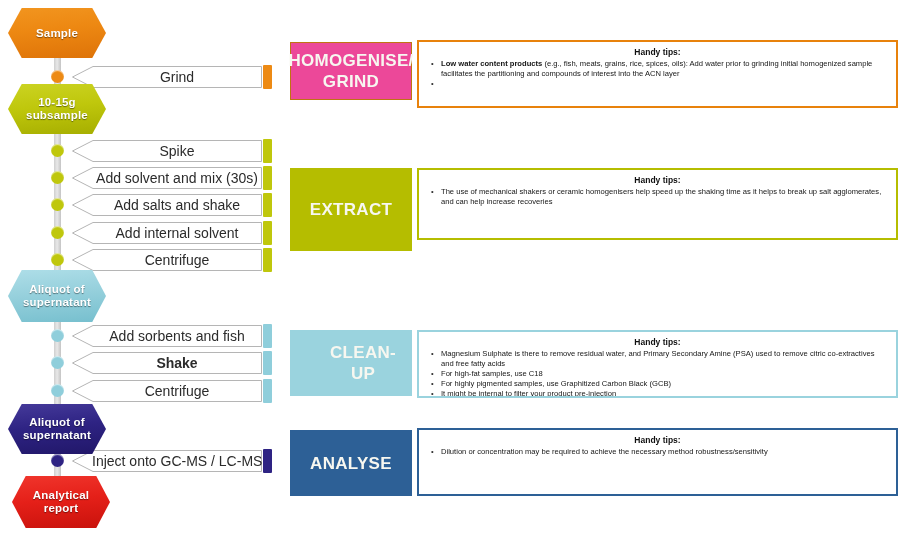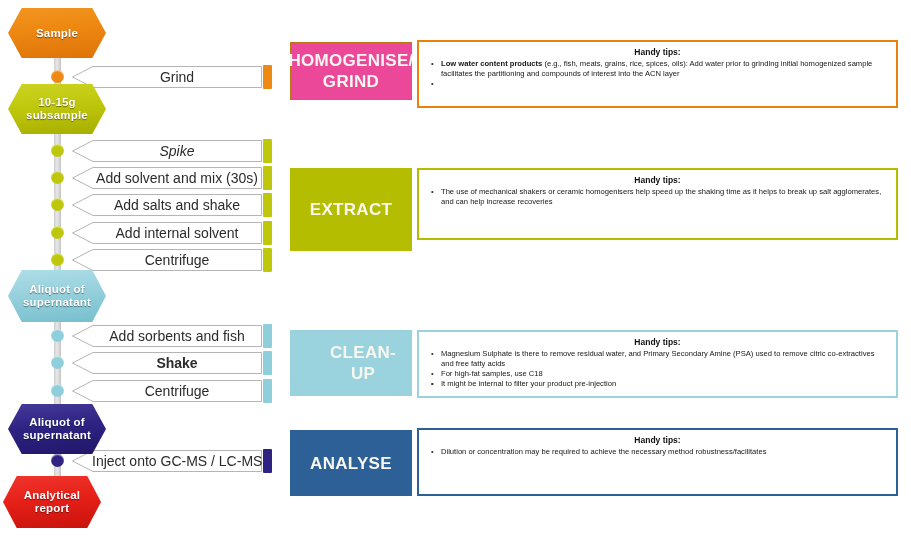--- a/index.html
+++ b/index.html
@@ -143,35 +143,35 @@
       </div>
       <div class="hex" style="left: 8px; top: 84px; width: 98px; height: 50px; background: linear-gradient(175deg, rgb(203, 211, 34) 0%, rgb(191, 199, 12) 45%, rgb(166, 174, 0) 100%);">
         <span>10-15g subsample</span>
       </div>
       <div class="hex" style="left: 8px; top: 270px; width: 98px; height: 52px; background: linear-gradient(175deg, rgb(174, 222, 232) 0%, rgb(150, 208, 220) 45%, rgb(118, 191, 206) 100%);">
         <span>Aliquot of supernatant</span>
       </div>
       <div class="hex" style="left: 8px; top: 404px; width: 98px; height: 50px; background: linear-gradient(175deg, rgb(69, 58, 154) 0%, rgb(46, 35, 131) 45%, rgb(33, 23, 105) 100%);">
         <span>Aliquot of supernatant</span>
       </div>
-      <div class="hex" style="left: 3px; top: 476px; width: 98px; height: 52px; background: linear-gradient(175deg, rgb(240, 53, 44) 0%, rgb(229, 32, 25) 45%, rgb(201, 18, 12) 100%); align-items: center;">
+      <div class="hex" style="left: 12px; top: 476px; width: 98px; height: 52px; background: linear-gradient(175deg, rgb(240, 53, 44) 0%, rgb(229, 32, 25) 45%, rgb(201, 18, 12) 100%); align-items: center;">
         <span>Analytical report</span>
       </div>
     </div>
 
   <div id="callout-layer">
       <div class="callout" style="left: 72px; top: 66px; width: 190px;">
         <svg class="shape" viewBox="0 0 190 22" preserveAspectRatio="none">
           <path d="M0.5 11 L21 0.5 L189.5 0.5 L189.5 21.5 L21 21.5 Z" fill="#ffffff" stroke="#b5b5b5" stroke-width="1"></path>
         </svg>
         <div class="lbl" style="padding-left: 20px;">Grind</div>
       </div>
       <div class="cap" style="left: 263px; top: 65px; background: rgb(237, 138, 20);"></div>
       <div class="node-dot" style="left: 51px; top: 70px; background: rgb(237, 138, 20);"></div>
-      <div class="callout" style="left: 72px; top: 140px; width: 190px; font-style: italic;">
+      <div class="callout" style="left: 72px; top: 140px; width: 190px;">
         <svg class="shape" viewBox="0 0 190 22" preserveAspectRatio="none">
           <path d="M0.5 11 L21 0.5 L189.5 0.5 L189.5 21.5 L21 21.5 Z" fill="#ffffff" stroke="#b5b5b5" stroke-width="1"></path>
         </svg>
         <div class="lbl" style="padding-left: 20px;">Spike</div>
       </div>
       <div class="cap" style="left: 263px; top: 139px; background: rgb(191, 199, 12);"></div>
       <div class="node-dot" style="left: 51px; top: 144px; background: rgb(191, 199, 12);"></div>
       <div class="callout" style="left: 72px; top: 167px; width: 190px;">
         <svg class="shape" viewBox="0 0 190 22" preserveAspectRatio="none">
           <path d="M0.5 11 L21 0.5 L189.5 0.5 L189.5 21.5 L21 21.5 Z" fill="#ffffff" stroke="#b5b5b5" stroke-width="1"></path>
@@ -259,28 +259,28 @@
         </ul>
       </div>
       <div class="stage-label" style="left: 290px; top: 330px; width: 122px; height: 66px; background: rgb(154, 211, 222); border: none; box-sizing: border-box; padding-left: 24px;">
         <span style="padding: 0px 4px;">CLEAN-UP</span>
       </div>
       <div class="tipbox" style="left: 417px; top: 330px; width: 481px; height: 68px; border: 2px solid rgb(154, 211, 222);">
         <div class="tips-title">Handy tips:</div>
         <ul class="tips-list">
           <li><span class="bul">•</span><span>Magnesium Sulphate is there to remove residual water, and Primary Secondary Amine (PSA) used to remove citric co-extractives and free fatty acids</span></li>
           <li><span class="bul">•</span><span>For high-fat samples, use C18</span></li>
-          <li><span class="bul">•</span></li>
+          <li><span class="bul">•</span><span>For highly pigmented samples, use Graphitized Carbon Black (GCB)</span></li>
           <li><span class="bul">•</span><span>It might be internal to filter your product pre-injection</span></li>
         </ul>
       </div>
       <div class="stage-label" style="left: 290px; top: 430px; width: 122px; height: 66px; background: rgb(45, 96, 150); border: none; box-sizing: border-box;">
         <span style="padding: 0px 4px;">ANALYSE</span>
       </div>
       <div class="tipbox" style="left: 417px; top: 428px; width: 481px; height: 68px; border: 2px solid rgb(45, 96, 150);">
         <div class="tips-title">Handy tips:</div>
         <ul class="tips-list">
-          <li><span class="bul">•</span><span>Dilution or concentration may be required to achieve the necessary method robustness/facilitates</span></li>
+          <li><span class="bul">•</span><span>Dilution or concentration may be required to achieve the necessary method robustness/sensitivity</span></li>
         </ul>
       </div>
     </div>
 
 </div>
 
 </body></html>

